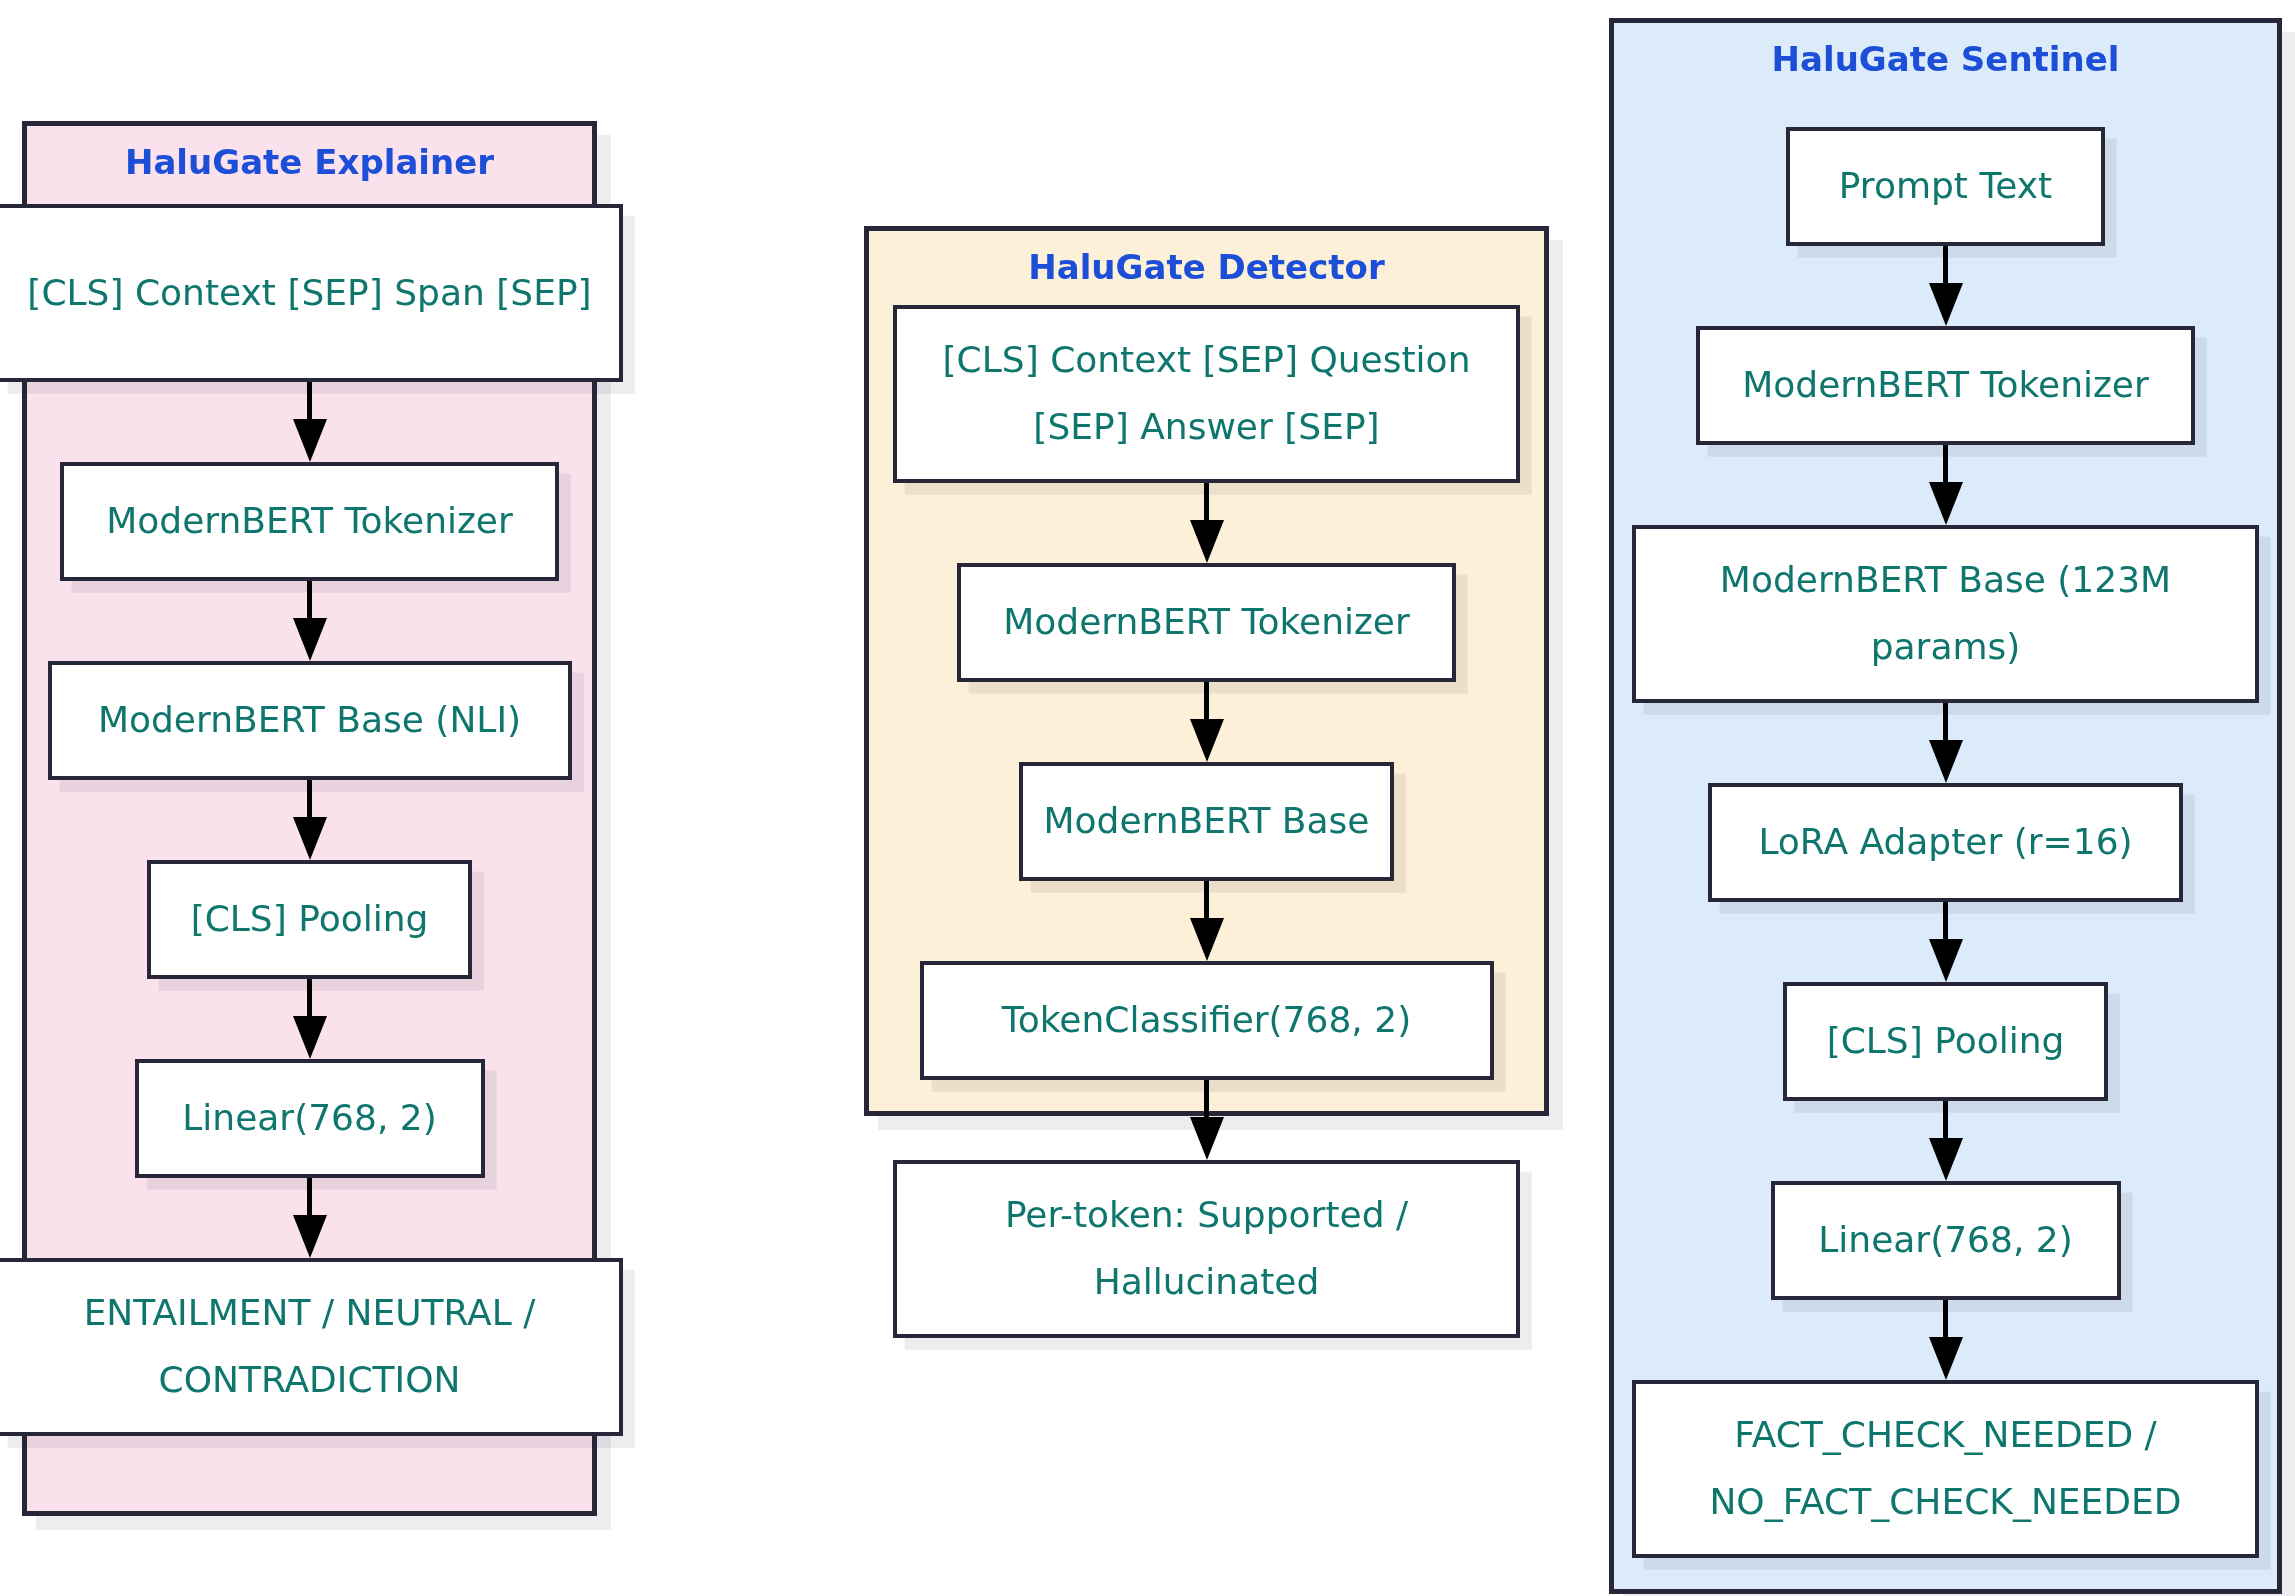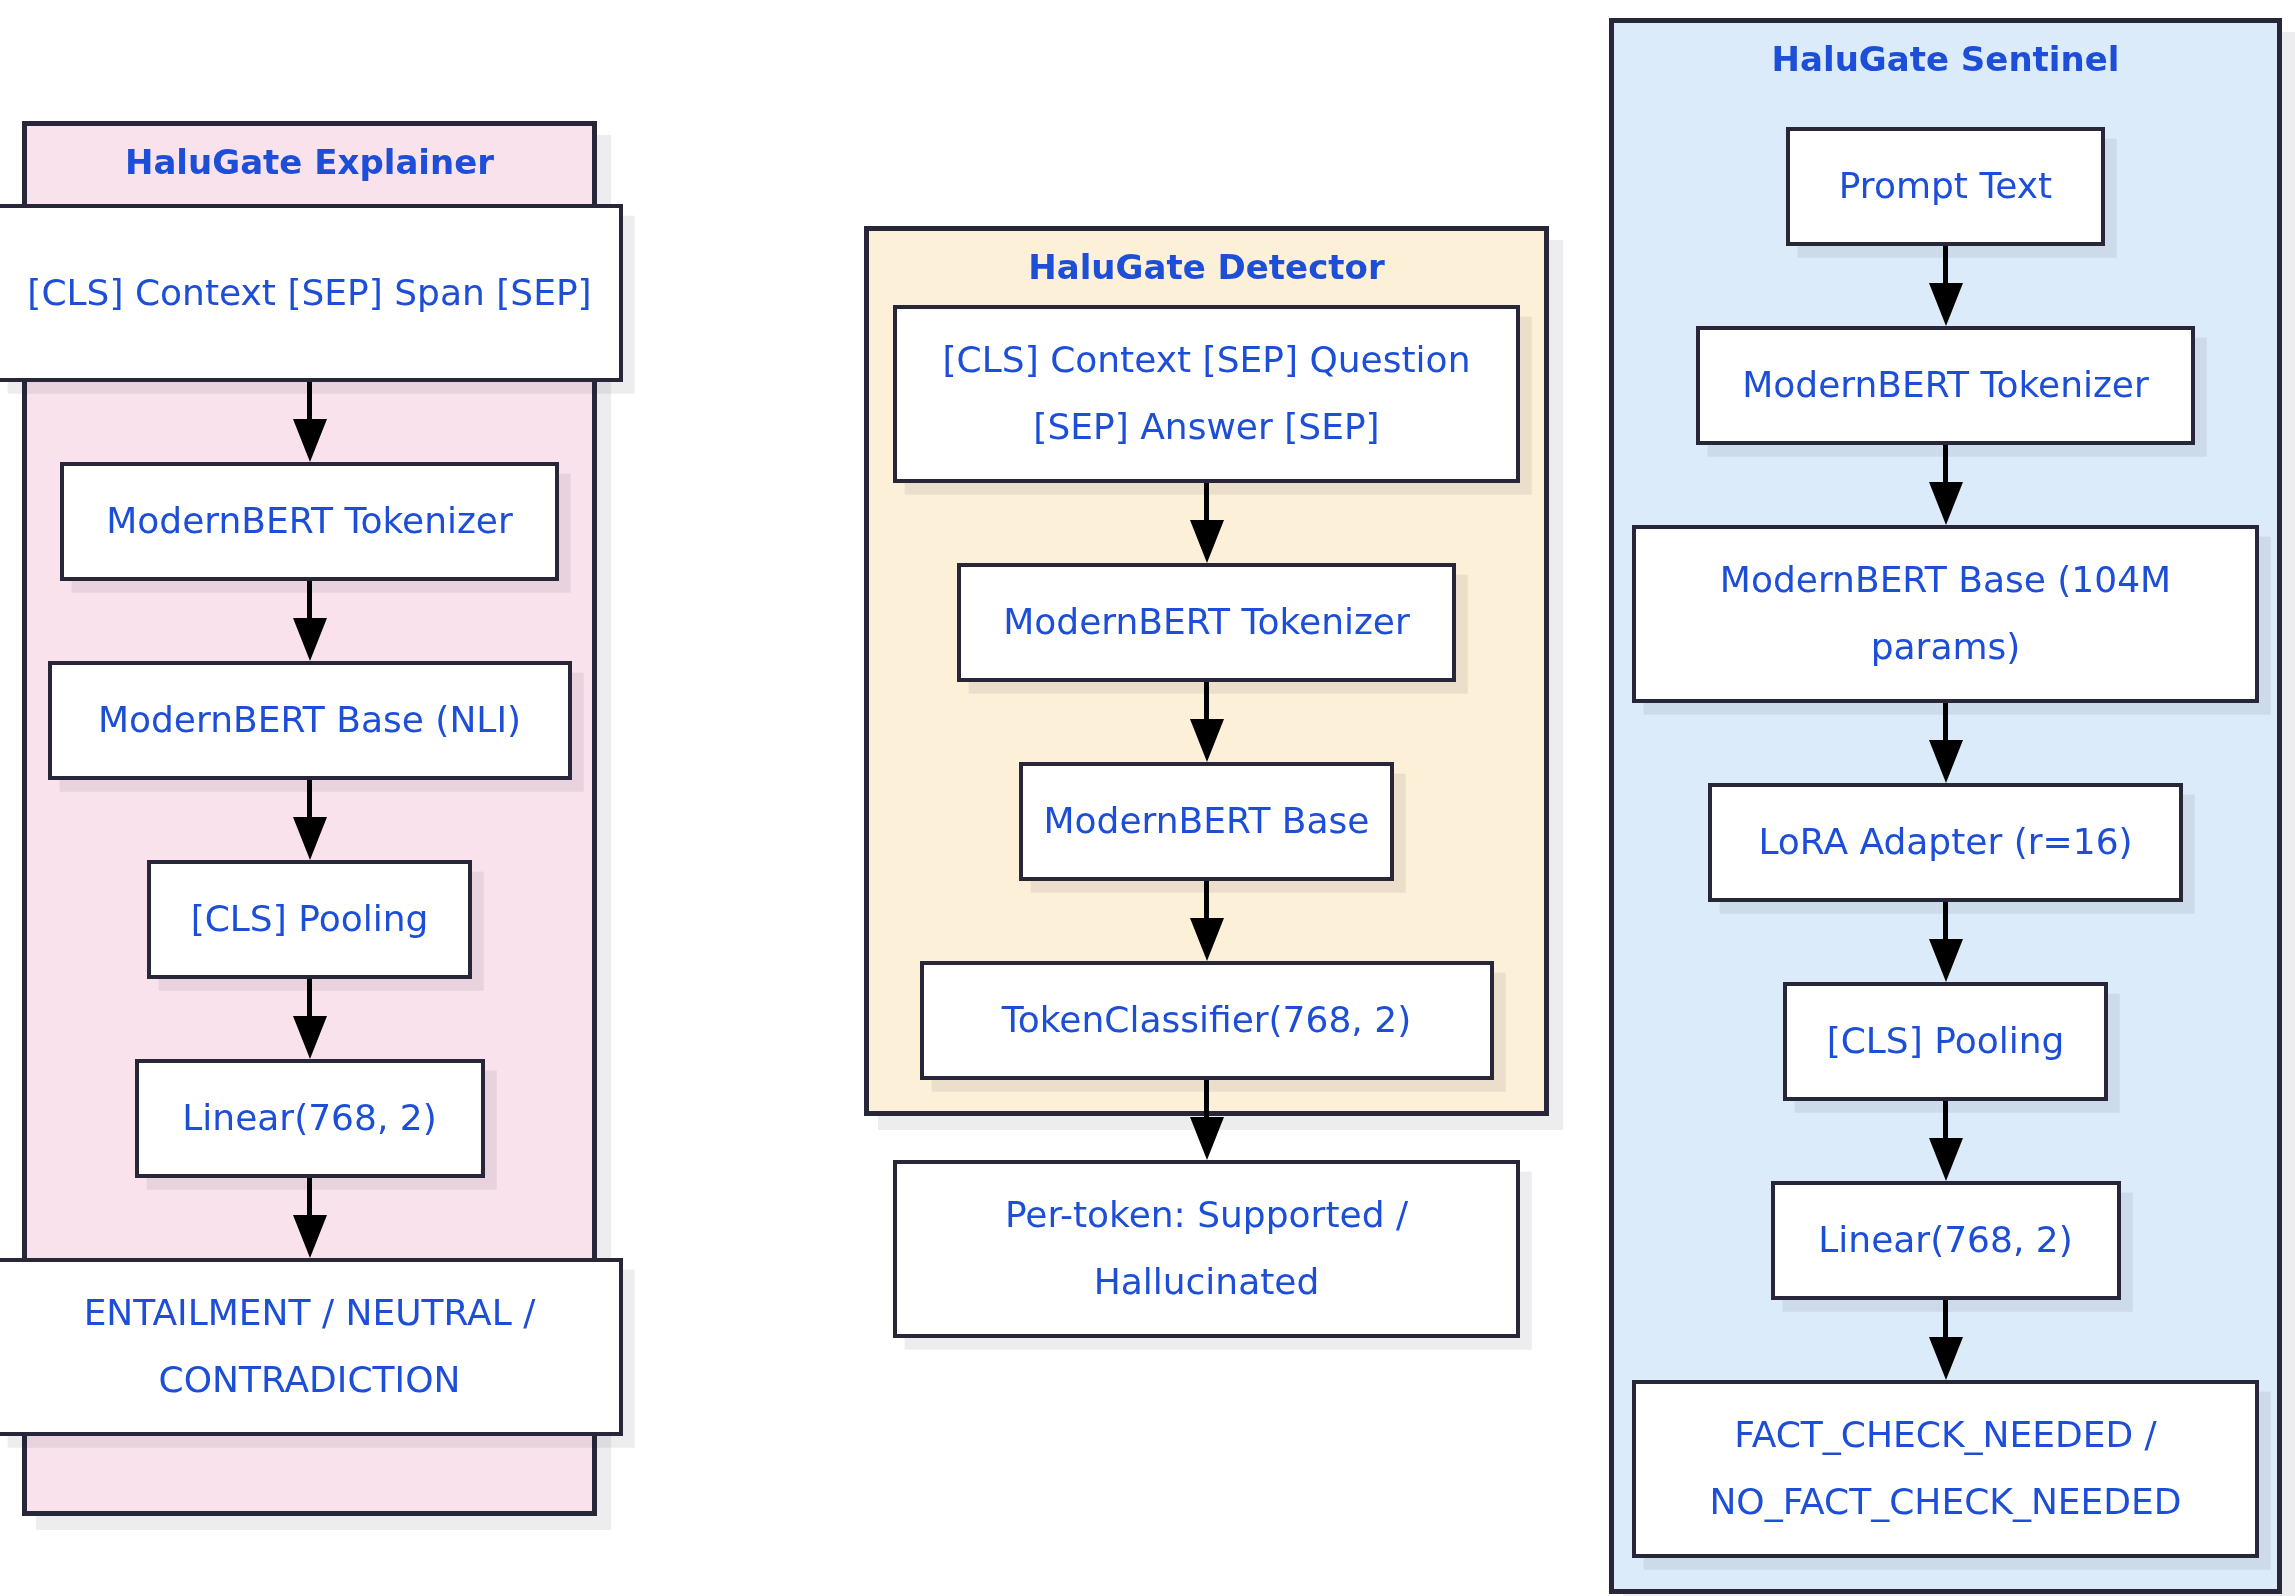--- a/index.html
+++ b/index.html
@@ -28,21 +28,21 @@
   #panel-2 .nodes{margin-top:46px;}
   .nodes{display:flex;flex-direction:column;align-items:center;}
   .box{
     background:#ffffff;
     border:4.3px solid #272739;
     box-shadow:11.7px 11.7px 0 rgba(28,28,46,0.08);
     box-sizing:border-box;
     display:flex;align-items:center;justify-content:center;
     padding:0 4px;
     text-align:center;
-    color:#1d4ed8;
+    color:#0f766e;
     font-size:36px;
     line-height:1.85;
   }
   .box.single{height:119px;}
   .box.multi{min-height:178px;width:627px;}
   .arrow{
     height:80px;width:34px;
     display:flex;flex-direction:column;align-items:center;
     flex:none;
   }
@@ -149,21 +149,21 @@
         <div class="arrow-head"></div>
       </div>
       <div class="box single" style="width: 499px;">
         <span>ModernBERT Tokenizer</span>
       </div>
       <div class="arrow">
         <div class="arrow-stem"></div>
         <div class="arrow-head"></div>
       </div>
       <div class="box multi">
-        <span>ModernBERT Base (104M params)</span>
+        <span>ModernBERT Base (123M params)</span>
       </div>
       <div class="arrow">
         <div class="arrow-stem"></div>
         <div class="arrow-head"></div>
       </div>
       <div class="box single" style="width: 475px;">
         <span>LoRA Adapter (r=16)</span>
       </div>
       <div class="arrow">
         <div class="arrow-stem"></div>

